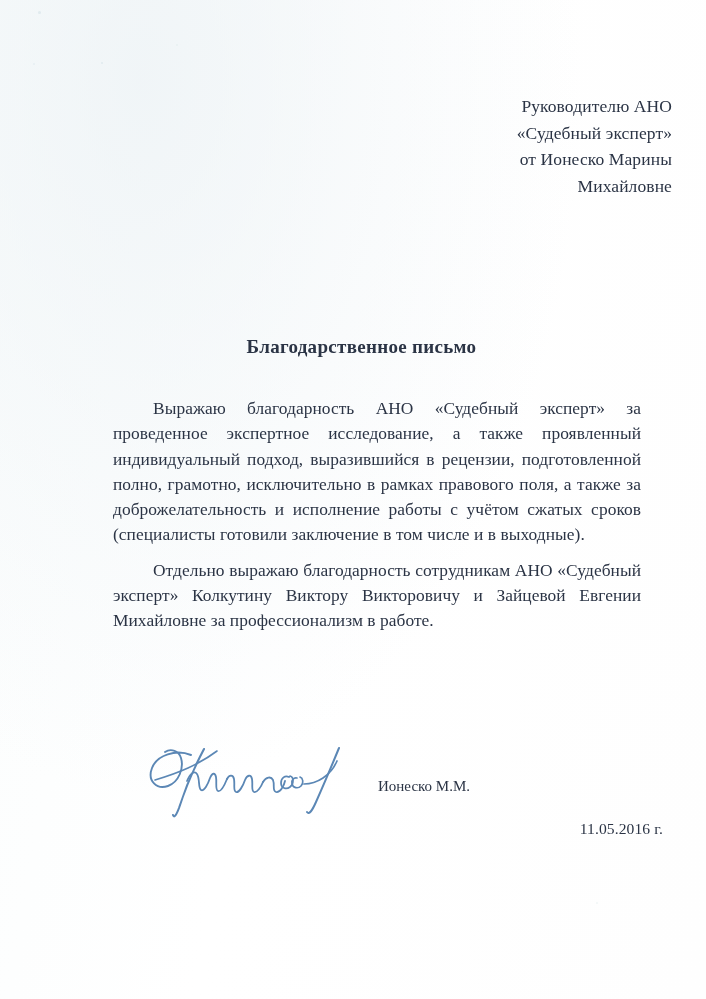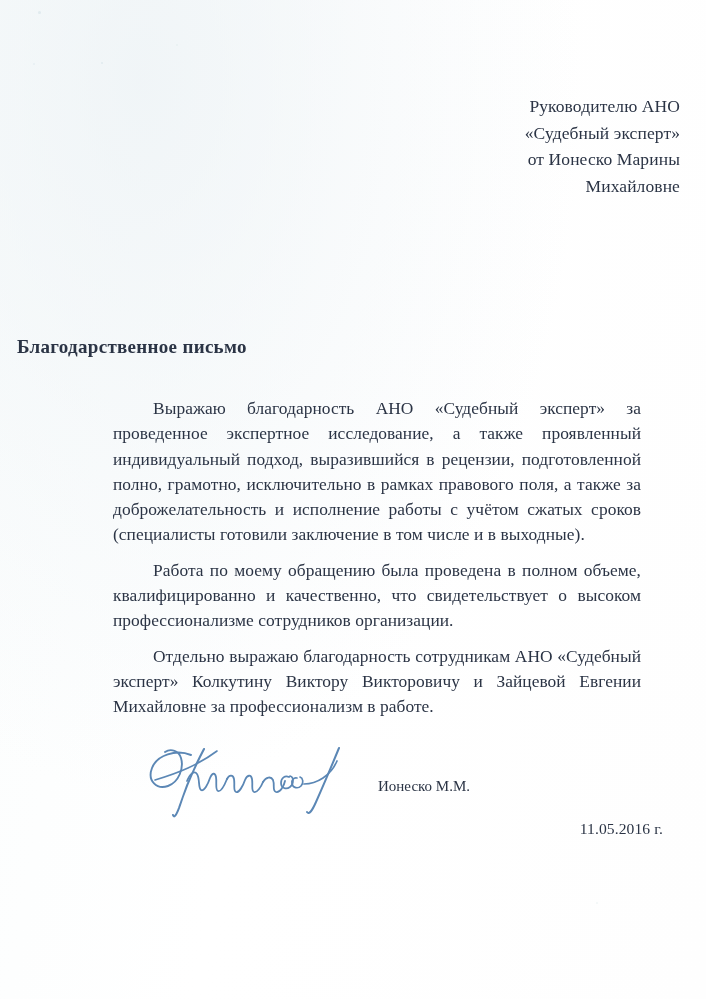--- a/index.html
+++ b/index.html
@@ -24,35 +24,35 @@
     position: absolute;
     inset: 0;
     background:
       radial-gradient(ellipse at 20% 8%, rgba(236,242,245,0.75) 0%, rgba(255,255,255,0) 55%),
       linear-gradient(100deg, #fbfdfd 0%, #ffffff 42%, #fefefe 100%);
     pointer-events: none;
   }
   .addressee {
     position: absolute;
     top: 93px;
-    right: 26px;
+    right: 34px;
     width: 260px;
     text-align: right;
     font-size: 17.5px;
     line-height: 26.5px;
     letter-spacing: 0.1px;
   }
   .addressee .line { display: block; white-space: nowrap; }
 
   .letter-title {
     position: absolute;
     top: 336px;
     left: 0;
     right: 0;
-    text-align: left;
+    text-align: center;
     font-size: 19px;
     font-weight: bold;
     letter-spacing: 0.3px;
     padding-left: 17px;
   }
 
   .body-text {
     position: absolute;
     top: 386px;
     left: 103px;
@@ -126,21 +126,20 @@
     <span class="line">Руководителю АНО</span>
     <span class="line">«Судебный эксперт»</span>
     <span class="line">от Ионеско Марины</span>
     <span class="line">Михайловне</span>
   </div>
 
   <div class="letter-title">Благодарственное письмо</div>
 
   <div class="body-text">
     <p>Выражаю благодарность АНО «Судебный эксперт» за проведенное экспертное исследование, а также проявленный индивидуальный подход, выразившийся в рецензии, подготовленной полно, грамотно, исключительно в рамках правового поля, а также за доброжелательность и исполнение работы с учётом сжатых сроков (специалисты готовили заключение в том числе и в выходные).</p>
-    <p>Работа по моему обращению была проведена в полном объеме, квалифицированно и качественно, что свидетельствует о высоком профессионализме сотрудников организации.</p>
     <p>Отдельно выражаю благодарность сотрудникам АНО «Судебный эксперт» Колкутину Виктору Викторовичу и Зайцевой Евгении Михайловне за профессионализм в работе.</p>
   </div>
 
   <div class="signature-row">
     <div class="signature-mark">
       <svg viewBox="0 0 215 72" xmlns="http://www.w3.org/2000/svg" aria-hidden="true">
         <g fill="none" stroke="#5b87b5" stroke-linecap="round" stroke-linejoin="round">
           <path d="M48 9 C33 3, 14 9, 9 22 C4 35, 14 44, 25 40 C36 36, 41 22, 38 12 C36 5, 28 2, 22 6" stroke-width="1.9"></path>
           <path d="M12 34 C22 31, 34 27, 45 22 C56 17, 66 11, 74 5" stroke-width="1.6"></path>
           <path d="M61 3 C52 20, 43 40, 36 62 C33 70, 31 72, 30 69" stroke-width="2.1"></path>

